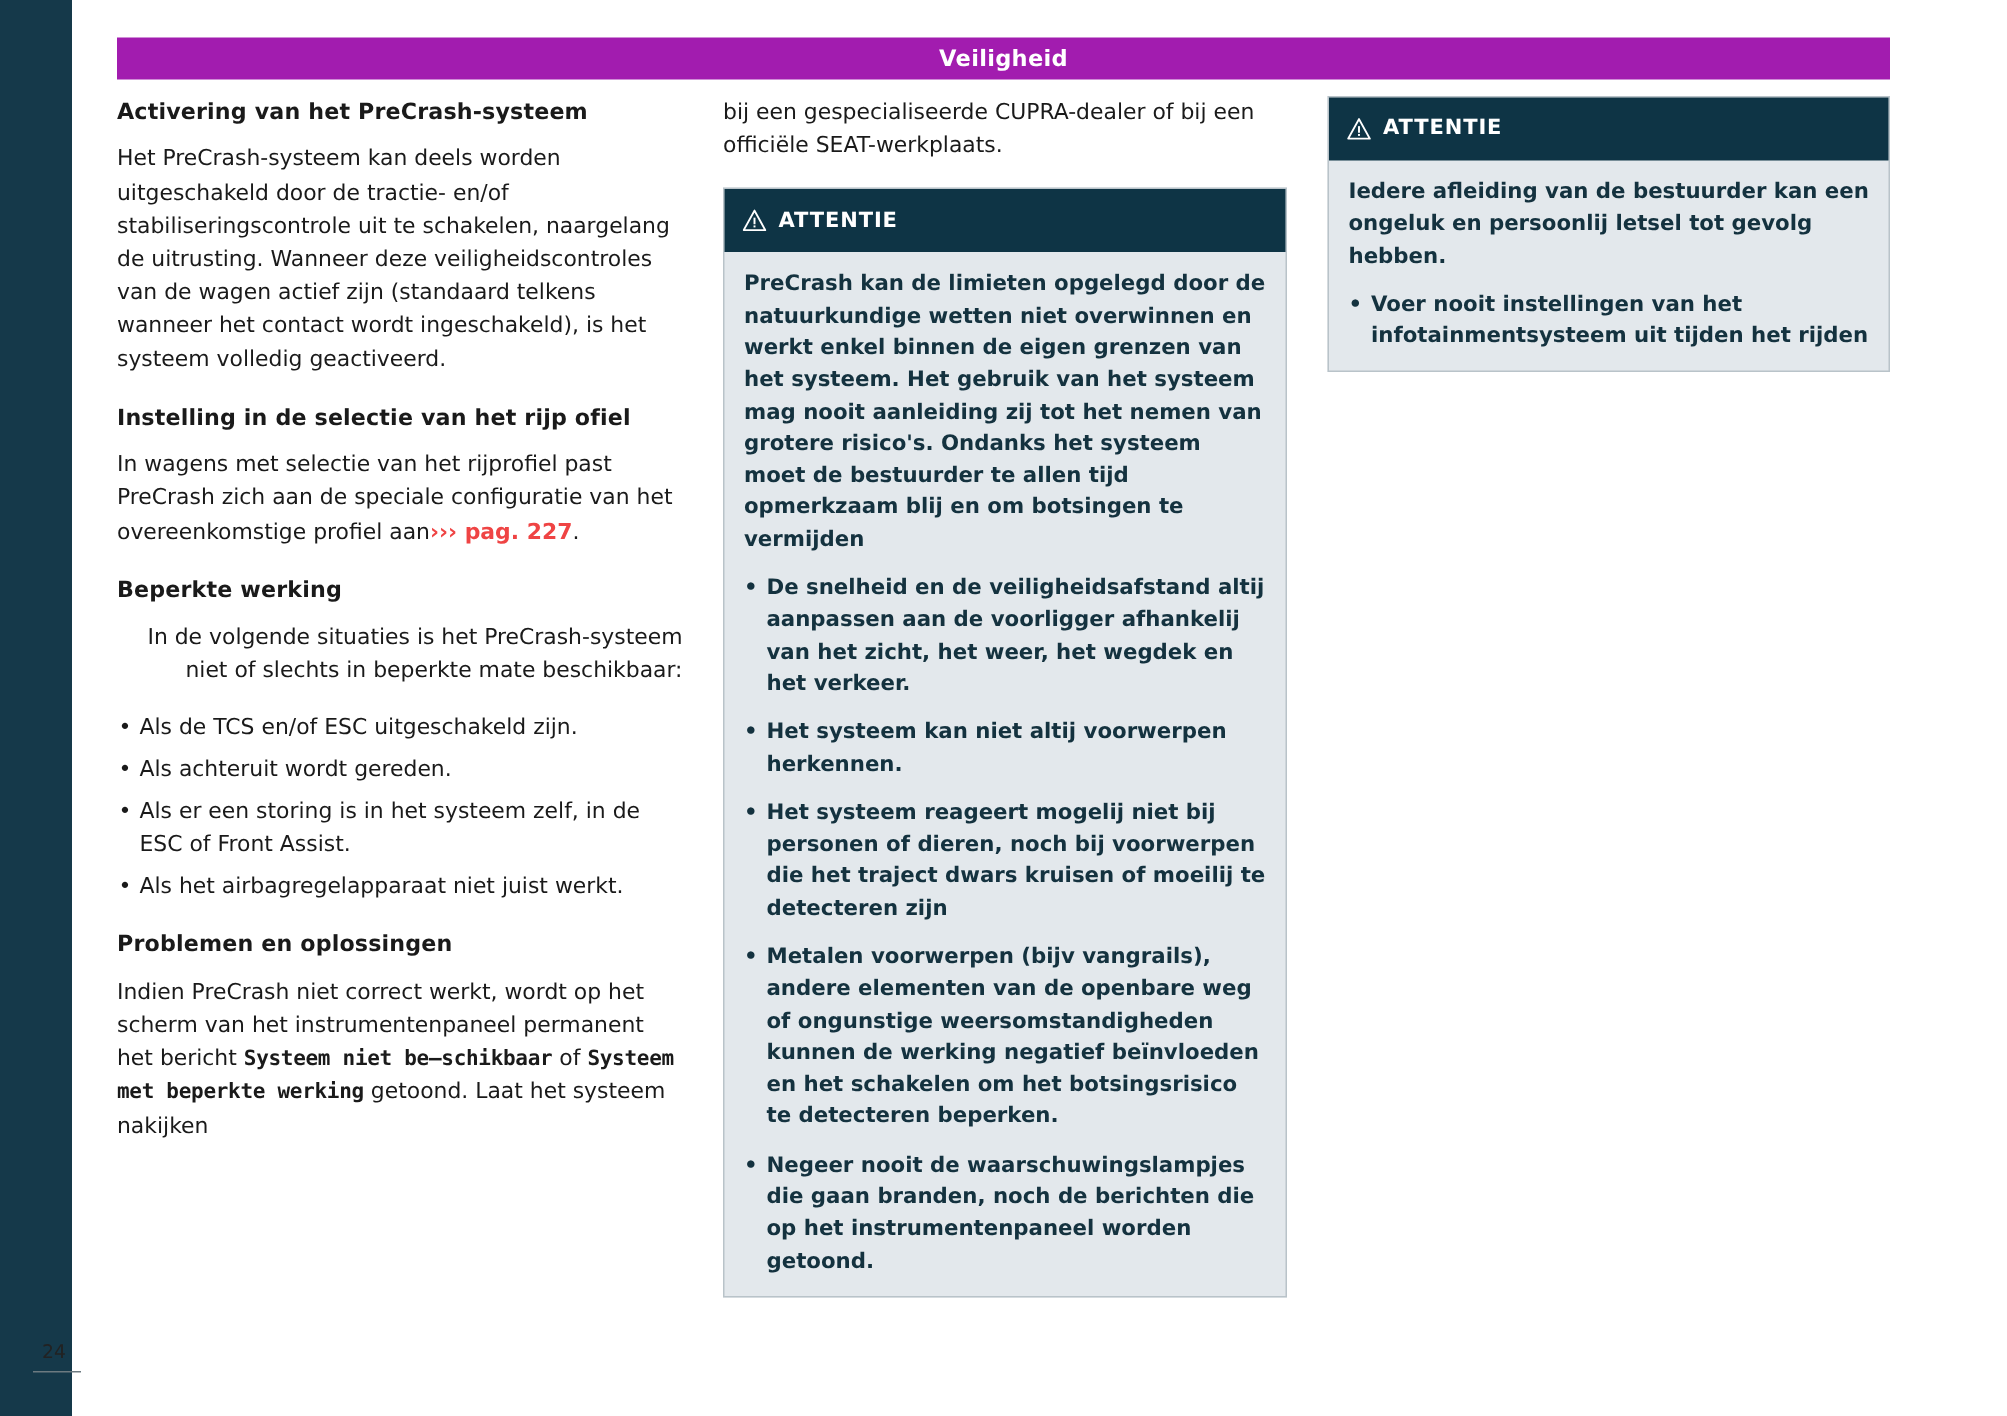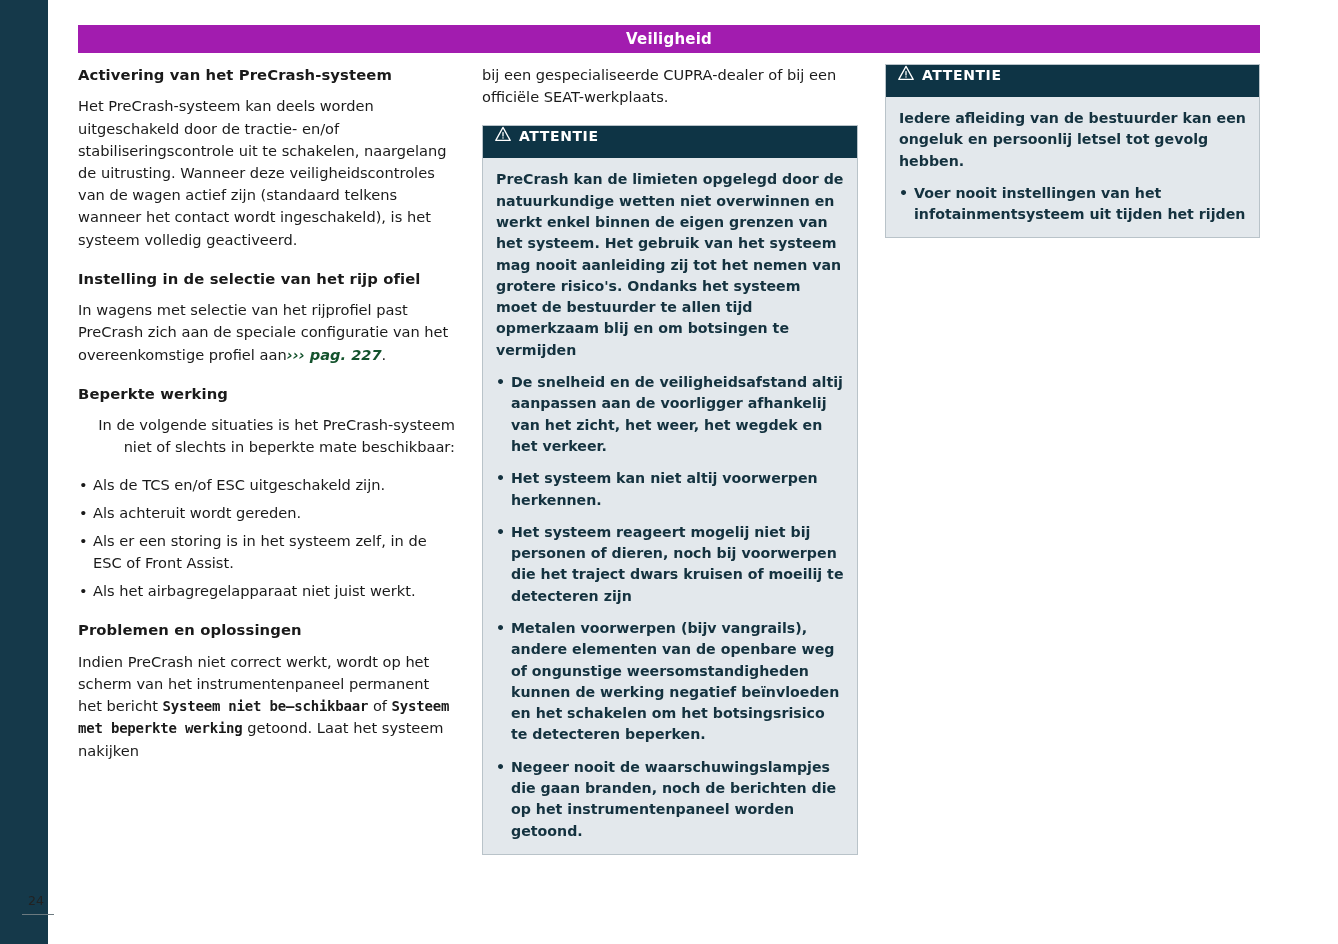--- a/index.html
+++ b/index.html
@@ -107,36 +107,36 @@
     left: 1px;
     top: 0;
   }
   .mono {
     font-family: "DejaVu Sans Mono", monospace;
     font-weight: bold;
     font-size: 14px;
     letter-spacing: -0.2px;
   }
   .ref {
-    color: #14532d;
-    font-weight: bold;
-    font-style: italic;
+    color: #ef4444;
+    font-weight: bold;
   }
 
   
   .attn {
     border: 1px solid #b9c3c9;
     background: #e3e8ec;
     margin-bottom: 18px;
   }
   .attn-title {
     background: #0e3445;
     color: #ffffff;
-    height: 32px;
+    height: 42px;
     display: flex;
+    align-items: center;
     padding: 0 12px;
     font-size: 14px;
     font-weight: bold;
     letter-spacing: 0.6px;
   }
   .warn-icon {
     display: inline-block;
     width: 16px;
     height: 16px;
     margin-right: 8px;

